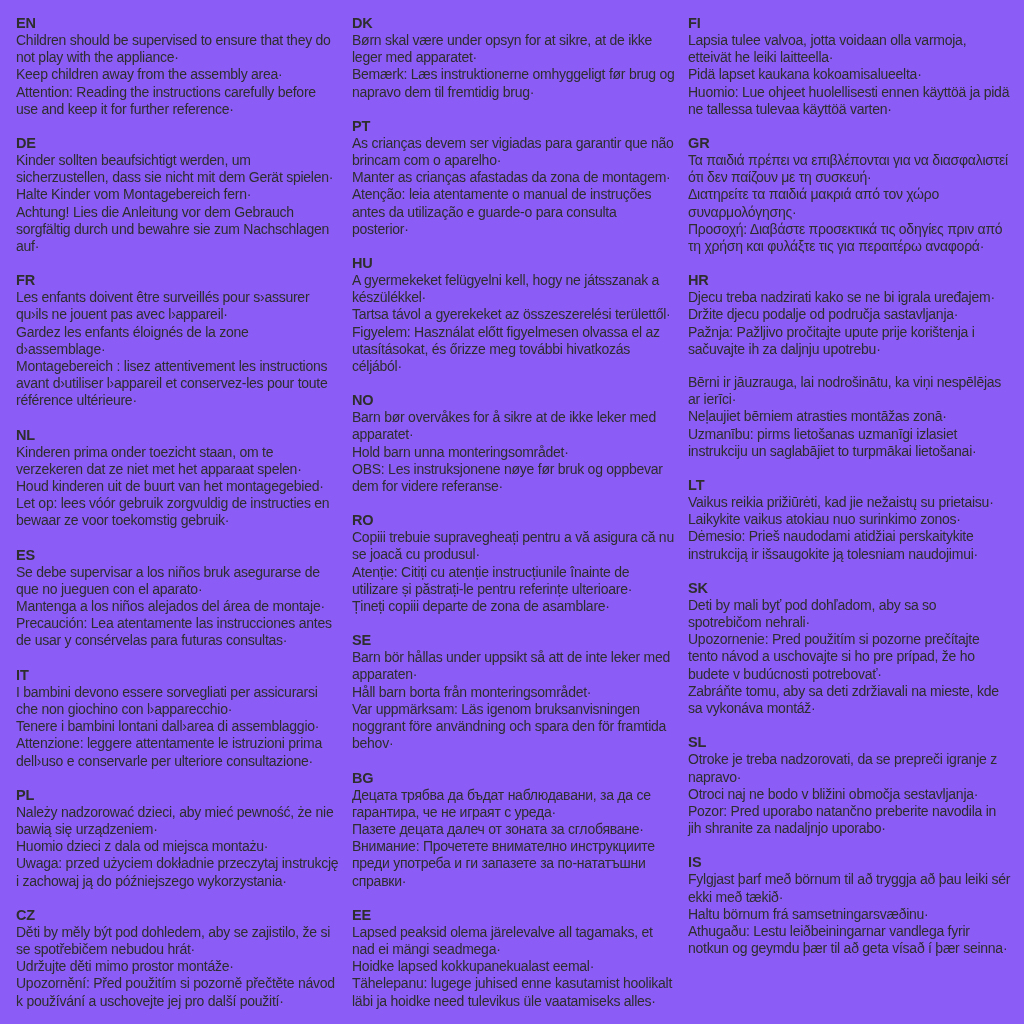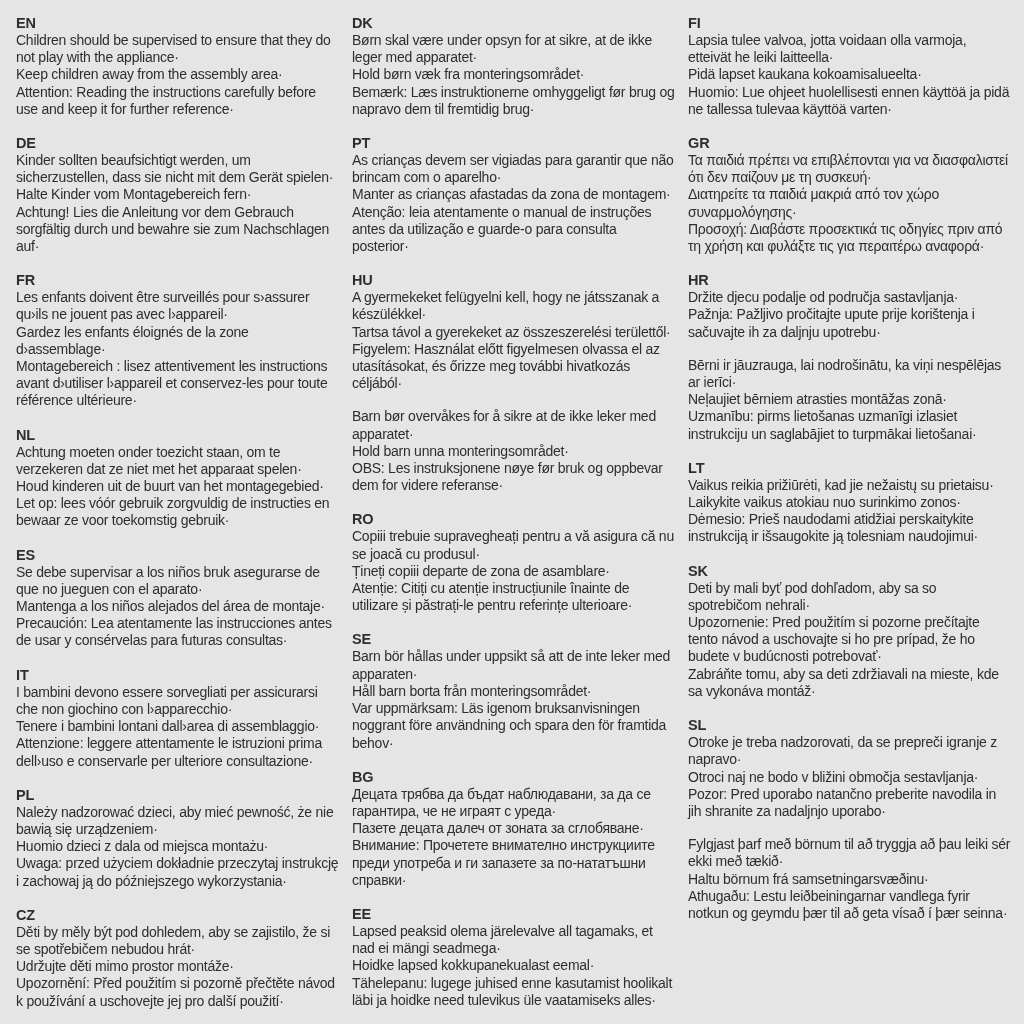--- a/index.html
+++ b/index.html
@@ -12,21 +12,21 @@
     height: 1024px;
     overflow: hidden;
     font-family: "Liberation Sans", "DejaVu Sans", sans-serif;
     color: #2e2e2e;
   }
   .page {
     box-sizing: border-box;
     width: 1024px;
     height: 1024px;
     padding: 14px 14px 10px 16px;
-    background: #e5e5e5;
+    background: #8b5cf6;
   }
   .columns {
     display: flex;
     gap: 12px;
   }
   .column {
     flex: 0 0 324px;
     width: 324px;
   }
   .section {
@@ -64,21 +64,21 @@
           <div class="line">Achtung! Lies die Anleitung vor dem Gebrauch sorgfältig durch und bewahre sie zum Nachschlagen auf·</div>
         </div>
         <div class="section">
           <div class="code">FR</div>
           <div class="line">Les enfants doivent être surveillés pour s›assurer qu›ils ne jouent pas avec l›appareil·</div>
           <div class="line">Gardez les enfants éloignés de la zone d›assemblage·</div>
           <div class="line">Montagebereich : lisez attentivement les instructions avant d›utiliser l›appareil et conservez-les pour toute référence ultérieure·</div>
         </div>
         <div class="section">
           <div class="code">NL</div>
-          <div class="line">Achtung moeten onder toezicht staan, om te verzekeren dat ze niet met het apparaat spelen·</div>
+          <div class="line">Kinderen prima onder toezicht staan, om te verzekeren dat ze niet met het apparaat spelen·</div>
           <div class="line">Houd kinderen uit de buurt van het montagegebied·</div>
           <div class="line">Let op: lees vóór gebruik zorgvuldig de instructies en bewaar ze voor toekomstig gebruik·</div>
         </div>
         <div class="section">
           <div class="code">ES</div>
           <div class="line">Se debe supervisar a los niños bruk asegurarse de que no jueguen con el aparato·</div>
           <div class="line">Mantenga a los niños alejados del área de montaje·</div>
           <div class="line">Precaución: Lea atentamente las instrucciones antes de usar y consérvelas para futuras consultas·</div>
         </div>
         <div class="section">
@@ -97,45 +97,45 @@
           <div class="code">CZ</div>
           <div class="line">Děti by měly být pod dohledem, aby se zajistilo, že si se spotřebičem nebudou hrát·</div>
           <div class="line">Udržujte děti mimo prostor montáže·</div>
           <div class="line">Upozornění: Před použitím si pozorně přečtěte návod k používání a uschovejte jej pro další použití·</div>
         </div>
       </div>
       <div class="column">
         <div class="section">
           <div class="code">DK</div>
           <div class="line">Børn skal være under opsyn for at sikre, at de ikke leger med apparatet·</div>
-          <div class="line">Hold børn væk fra monteringsområdet·</div>
           <div class="line">Bemærk: Læs instruktionerne omhyggeligt før brug og napravo dem til fremtidig brug·</div>
         </div>
         <div class="section">
           <div class="code">PT</div>
           <div class="line">As crianças devem ser vigiadas para garantir que não brincam com o aparelho·</div>
           <div class="line">Manter as crianças afastadas da zona de montagem·</div>
           <div class="line">Atenção: leia atentamente o manual de instruções antes da utilização e guarde-o para consulta posterior·</div>
         </div>
         <div class="section">
           <div class="code">HU</div>
           <div class="line">A gyermekeket felügyelni kell, hogy ne játsszanak a készülékkel·</div>
           <div class="line">Tartsa távol a gyerekeket az összeszerelési területtől·</div>
           <div class="line">Figyelem: Használat előtt figyelmesen olvassa el az utasításokat, és őrizze meg további hivatkozás céljából·</div>
         </div>
         <div class="section">
+          <div class="code">NO</div>
           <div class="line">Barn bør overvåkes for å sikre at de ikke leker med apparatet·</div>
           <div class="line">Hold barn unna monteringsområdet·</div>
           <div class="line">OBS: Les instruksjonene nøye før bruk og oppbevar dem for videre referanse·</div>
         </div>
         <div class="section">
           <div class="code">RO</div>
           <div class="line">Copiii trebuie supravegheați pentru a vă asigura că nu se joacă cu produsul·</div>
+          <div class="line">Atenție: Citiți cu atenție instrucțiunile înainte de utilizare și păstrați-le pentru referințe ulterioare·</div>
           <div class="line">Țineți copiii departe de zona de asamblare·</div>
-          <div class="line">Atenție: Citiți cu atenție instrucțiunile înainte de utilizare și păstrați-le pentru referințe ulterioare·</div>
         </div>
         <div class="section">
           <div class="code">SE</div>
           <div class="line">Barn bör hållas under uppsikt så att de inte leker med apparaten·</div>
           <div class="line">Håll barn borta från monteringsområdet·</div>
           <div class="line">Var uppmärksam: Läs igenom bruksanvisningen noggrant före användning och spara den för framtida behov·</div>
         </div>
         <div class="section">
           <div class="code">BG</div>
           <div class="line">Децата трябва да бъдат наблюдавани, за да се гарантира, че не играят с уреда·</div>
@@ -157,20 +157,21 @@
           <div class="line">Huomio: Lue ohjeet huolellisesti ennen käyttöä ja pidä ne tallessa tulevaa käyttöä varten·</div>
         </div>
         <div class="section">
           <div class="code">GR</div>
           <div class="line">Τα παιδιά πρέπει να επιβλέπονται για να διασφαλιστεί ότι δεν παίζουν με τη συσκευή·</div>
           <div class="line">Διατηρείτε τα παιδιά μακριά από τον χώρο συναρμολόγησης·</div>
           <div class="line">Προσοχή: Διαβάστε προσεκτικά τις οδηγίες πριν από τη χρήση και φυλάξτε τις για περαιτέρω αναφορά·</div>
         </div>
         <div class="section">
           <div class="code">HR</div>
+          <div class="line">Djecu treba nadzirati kako se ne bi igrala uređajem·</div>
           <div class="line">Držite djecu podalje od područja sastavljanja·</div>
           <div class="line">Pažnja: Pažljivo pročitajte upute prije korištenja i sačuvajte ih za daljnju upotrebu·</div>
         </div>
         <div class="section">
           <div class="line">Bērni ir jāuzrauga, lai nodrošinātu, ka viņi nespēlējas ar ierīci·</div>
           <div class="line">Neļaujiet bērniem atrasties montāžas zonā·</div>
           <div class="line">Uzmanību: pirms lietošanas uzmanīgi izlasiet instrukciju un saglabājiet to turpmākai lietošanai·</div>
         </div>
         <div class="section">
           <div class="code">LT</div>
@@ -184,19 +185,20 @@
           <div class="line">Upozornenie: Pred použitím si pozorne prečítajte tento návod a uschovajte si ho pre prípad, že ho budete v budúcnosti potrebovať·</div>
           <div class="line">Zabráňte tomu, aby sa deti zdržiavali na mieste, kde sa vykonáva montáž·</div>
         </div>
         <div class="section">
           <div class="code">SL</div>
           <div class="line">Otroke je treba nadzorovati, da se prepreči igranje z napravo·</div>
           <div class="line">Otroci naj ne bodo v bližini območja sestavljanja·</div>
           <div class="line">Pozor: Pred uporabo natančno preberite navodila in jih shranite za nadaljnjo uporabo·</div>
         </div>
         <div class="section">
+          <div class="code">IS</div>
           <div class="line">Fylgjast þarf með börnum til að tryggja að þau leiki sér ekki með tækið·</div>
           <div class="line">Haltu börnum frá samsetningarsvæðinu·</div>
           <div class="line">Athugaðu: Lestu leiðbeiningarnar vandlega fyrir notkun og geymdu þær til að geta vísað í þær seinna·</div>
         </div>
       </div>
     </div>
 </div>
 
 </body></html>

